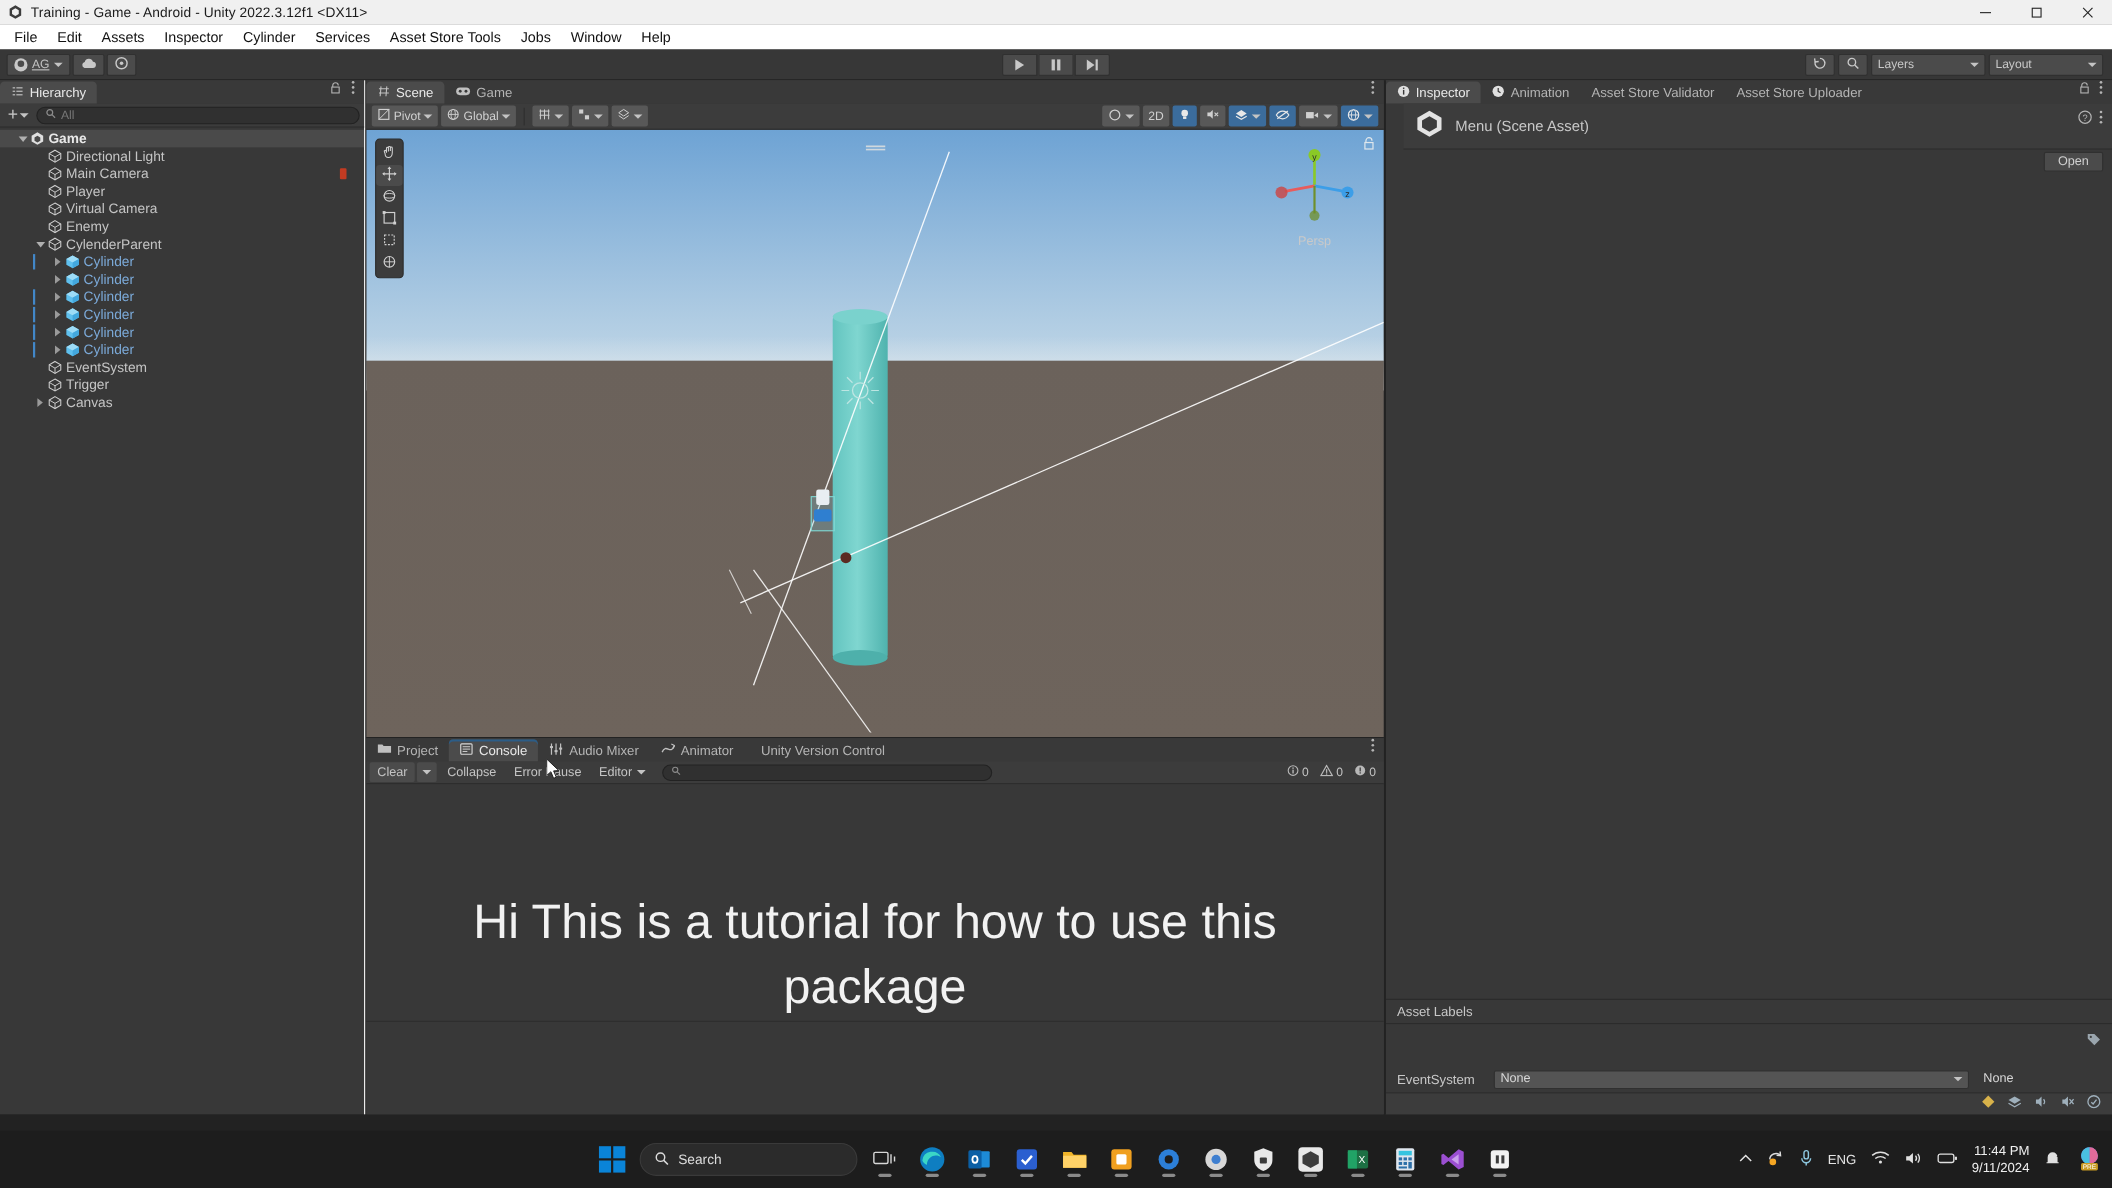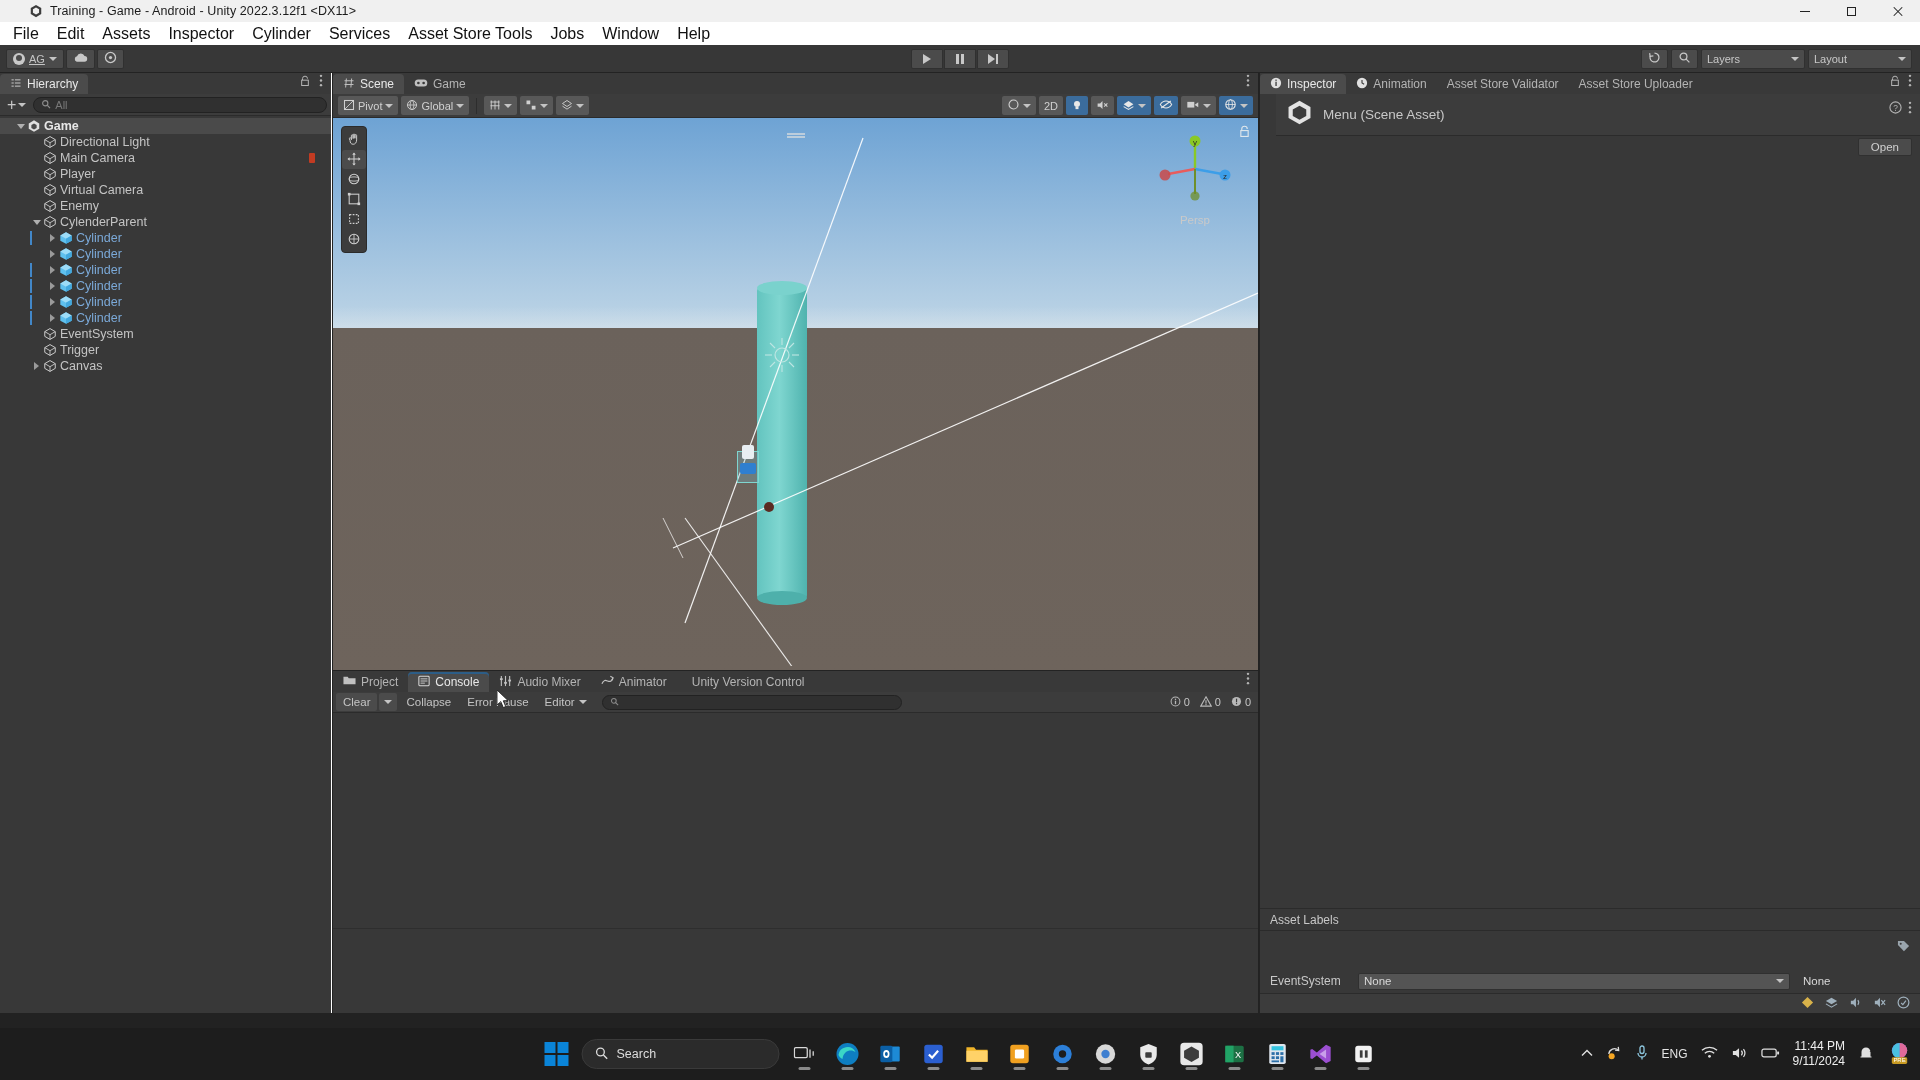--- a/index.html
+++ b/index.html
@@ -8,21 +8,21 @@
     overflow: hidden;
     font-family: "Liberation Sans", sans-serif;
     background: #222;
     -webkit-font-smoothing: antialiased;
   }
   #app { position: relative; width: 1920px; height: 1080px; }
 
   
   .titlebar {
     position: absolute; top: 0; left: 0; width: 1920px; height: 22px;
-    background: #f0f0f0; display: flex; align-items: center; padding-left: 22px;
+    background: #f0f0f0; display: flex; align-items: center;
   }
   .tb-icon {
     width: 14px; height: 14px; margin-left: 7px; margin-right: 7px;
     flex: 0 0 auto;
   }
   .tb-title { font-size: 12.5px; color: #1b1b1b; letter-spacing: 0.1px; }
   .tb-buttons { margin-left: auto; display: flex; height: 22px; }
   .tb-btn {
     width: 46px; height: 22px; display: flex; align-items: center; justify-content: center;
   }
@@ -34,21 +34,21 @@
   }
   .tb-glyph.cls::before { transform: rotate(45deg); }
   .tb-glyph.cls::after { transform: rotate(-45deg); }
 
   
   .menubar {
     position: absolute; top: 22px; left: 0; width: 1920px; height: 23px;
     background: #ffffff; display: flex; align-items: center; padding-left: 4px;
   }
   .menu-item {
-    font-size: 16px; color: #111; padding: 3px 9px; white-space: nowrap;
+    font-size: 13px; color: #111; padding: 3px 9px; white-space: nowrap;
     line-height: 15px;
   }
 
   
   .unity-toolbar {
     position: absolute; top: 45px; left: 0; width: 1920px; height: 28px;
     background: #373737; display: flex; align-items: center;
     border-bottom: 1px solid #232323;
   }
   .ut-group { display: flex; align-items: center; gap: 2px; padding-left: 6px; }
@@ -929,20 +929,21 @@
           <span><svg width="11" height="11" viewBox="0 0 14 14">
                 <circle cx="7" cy="7" r="5.8" fill="#b8b8b8"></circle>
                 <rect x="6.3" y="3.4" width="1.5" height="4.6" fill="#3c3c3c"></rect>
                 <rect x="6.3" y="9" width="1.5" height="1.5" fill="#3c3c3c"></rect>
               </svg></span>
           <span>0</span>
         </div>
       </div>
     </div>
     <div class="console-body">
+      <div class="game-overlay-text">Hi This is a tutorial for how to use this package</div>
       <div class="console-divider"></div>
     </div>
   </div>
 
   <div class="inspector">
     <div class="panel-tabbar insp-tabbar" id="insp-tabbar">
         <div class="ptab active">
           <span><svg width="12" height="12" viewBox="0 0 14 14">
               <circle cx="7" cy="7" r="6" fill="#e0e0e0"></circle>
               <rect x="6.3" y="3" width="1.5" height="1.5" fill="#393939"></rect>

